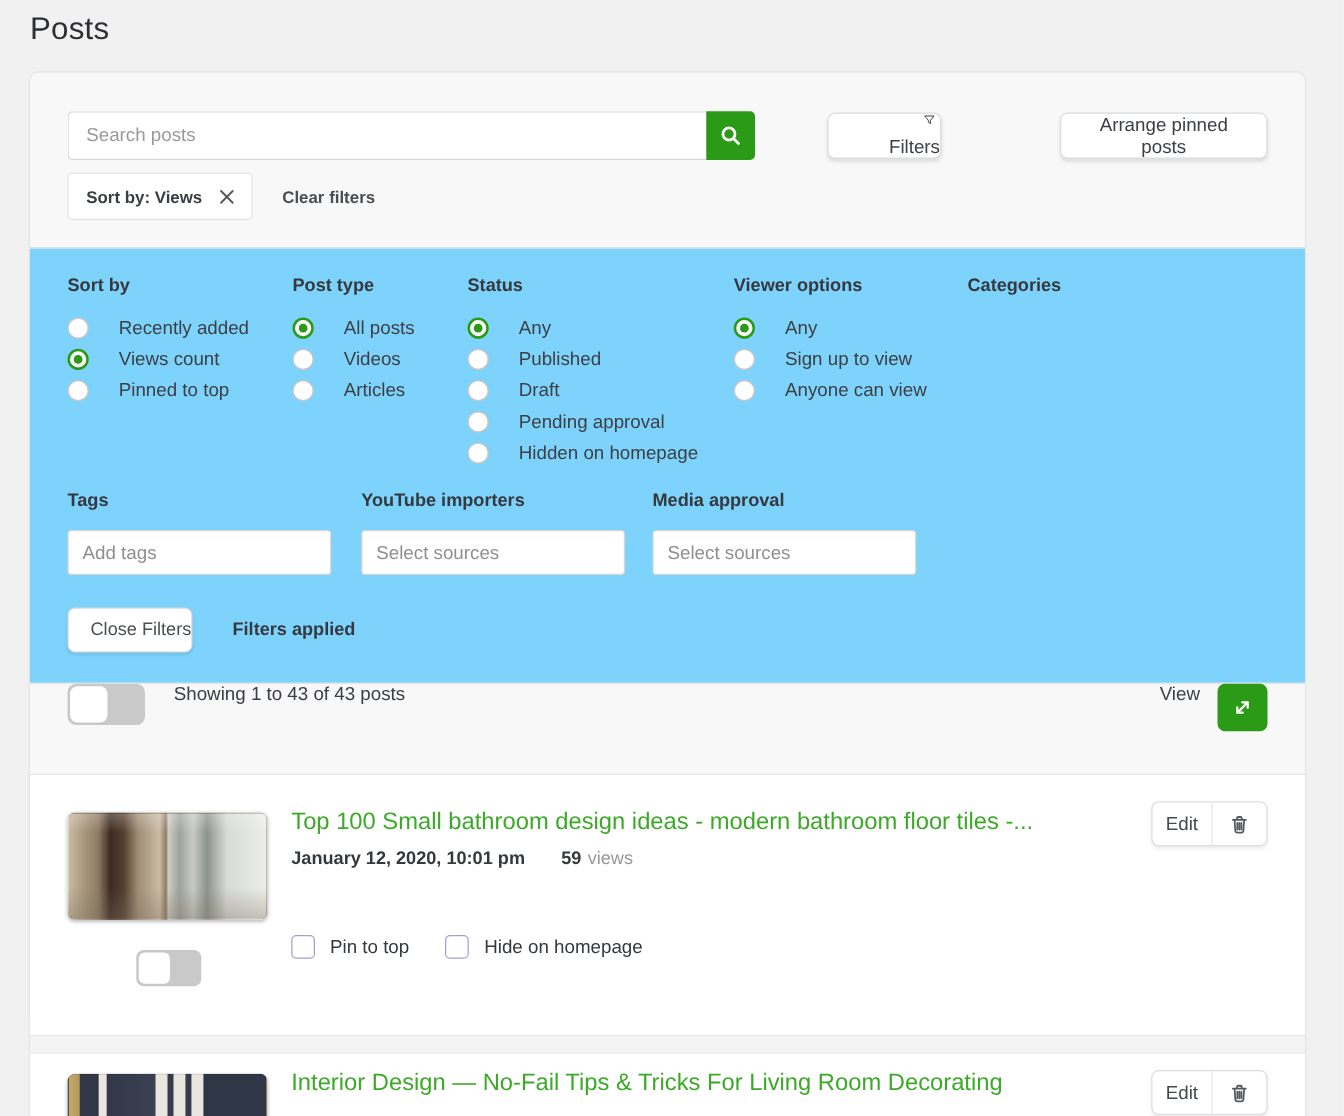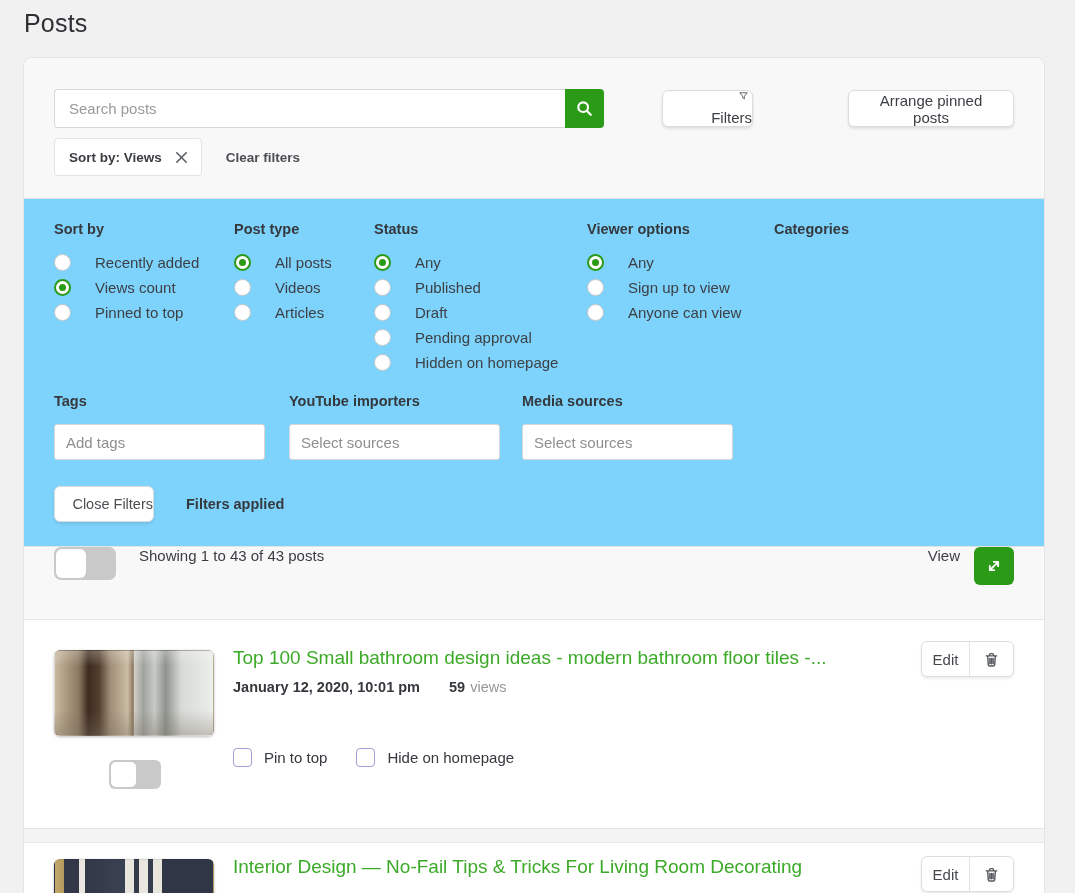--- a/index.html
+++ b/index.html
@@ -285,21 +285,21 @@
       <div class="filter-row2">
         <div class="fcol fcol-tags">
           <div class="fgroup-label">Tags</div>
           <input class="select-input" type="text" placeholder="Add tags" style="">
         </div>
         <div class="fcol fcol-youtube">
           <div class="fgroup-label">YouTube importers</div>
           <input class="select-input" type="text" placeholder="Select sources" style="">
         </div>
         <div class="fcol fcol-media">
-          <div class="fgroup-label">Media sources</div>
+          <div class="fgroup-label">Media approval</div>
           <input class="select-input" type="text" placeholder="Select sources" style="">
         </div>
       </div>
 
       <div class="filter-actions">
         <button class="btn close-filters-btn">
           <span>Close Filters</span>
         </button>
         <span class="filters-applied">Filters applied</span>
       </div>

